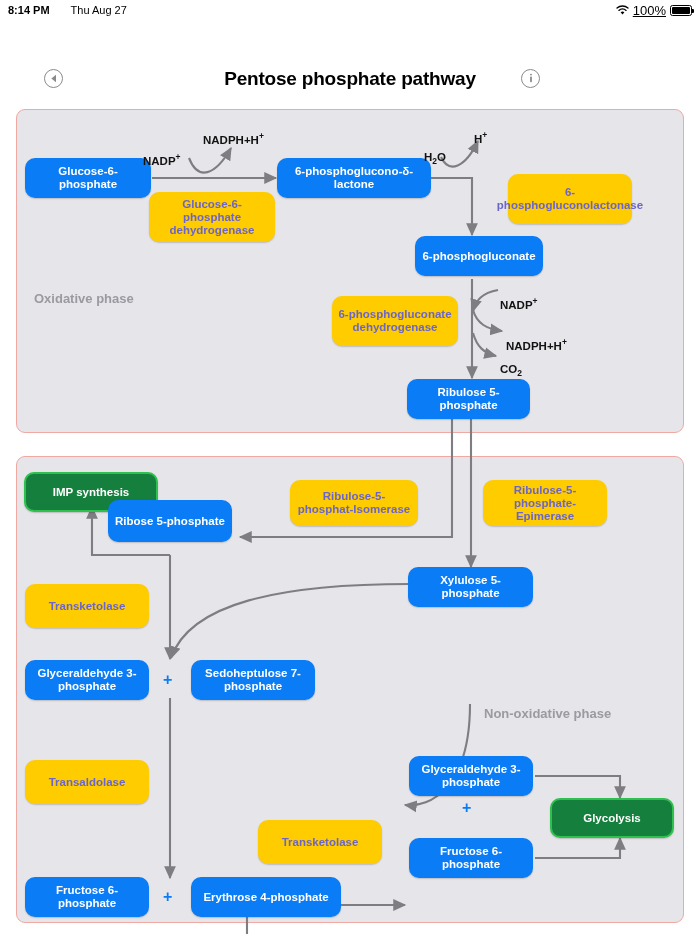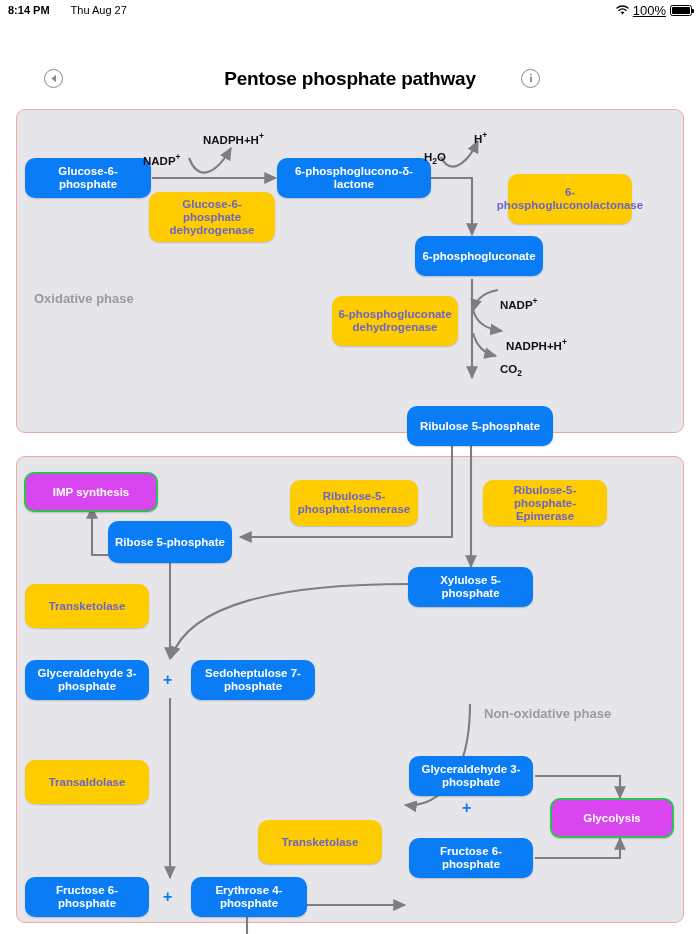--- a/index.html
+++ b/index.html
@@ -70,21 +70,21 @@
     border-radius:10px;
     display:flex;align-items:center;justify-content:center;
     text-align:center;
     font-size:11.5px;font-weight:700;
     line-height:13px;
     padding:18px 6px;
     box-shadow:0 1px 1.5px rgba(0,0,0,.18);
   }
   .node.metab{background:#0a7cf5;color:#ffffff;}
   .node.enz{background:#fc0;color:#6b65c8;}
-  .node.link{background:#d946ef;color:#ffffff;border:2.5px solid #2ec14e;}
+  .node.link{background:#15803d;color:#ffffff;border:2.5px solid #2ec14e;}
 
   .cofac{
     position:absolute;
     font-size:11.5px;font-weight:700;color:#111;
     white-space:nowrap;
     margin-top:12px;
   }
   .cofac sup{font-size:8.5px;vertical-align:super;}
   .cofac sub{font-size:8.5px;vertical-align:sub;}
 
@@ -186,45 +186,45 @@
       <path d="M535,760 L620,760 L620,740"></path>
     </g>
   </svg>
 
   <div class="phase-label" id="lbl-ox">Oxidative phase</div>
   <div class="phase-label" id="lbl-nonox">Non-oxidative phase</div>
 
   <div class="node metab" style="left:25px;top:60px;width:126px;height:40px;">Glucose-6-phosphate</div>
   <div class="node metab" style="left:277px;top:60px;width:154px;height:40px;">6-phosphoglucono-δ-lactone</div>
   <div class="node metab" style="left:415px;top:138px;width:128px;height:40px;">6-phosphogluconate</div>
-  <div class="node metab" style="left:407px;top:281px;width:146px;height:40px;margin-top:27px;">Ribulose 5-phosphate</div>
+  <div class="node metab" style="left:407px;top:281px;width:123px;height:40px;">Ribulose 5-phosphate</div>
 
   <div class="node enz" style="left:149px;top:94px;width:126px;height:50px;">Glucose-6-phosphate dehydrogenase</div>
   <div class="node enz" style="left:508px;top:76px;width:124px;height:50px;">6-phosphogluconolactonase</div>
   <div class="node enz" style="left:332px;top:198px;width:126px;height:50px;">6-phosphogluconate dehydrogenase</div>
 
   <div class="cofac" style="left:143px;top:42px;">NADP<sup>+</sup></div>
   <div class="cofac" style="left:203px;top:21px;">NADPH+H<sup>+</sup></div>
   <div class="cofac" style="left:424px;top:41px;">H<sub>2</sub>O</div>
   <div class="cofac" style="left:474px;top:20px;">H<sup>+</sup></div>
   <div class="cofac" style="left:500px;top:186px;">NADP<sup>+</sup></div>
   <div class="cofac" style="left:506px;top:227px;">NADPH+H<sup>+</sup></div>
   <div class="cofac" style="left:500px;top:253px;">CO<sub>2</sub></div>
 
   <div class="node link" style="left:24px;top:374px;width:134px;height:35px;">IMP synthesis</div>
   <div class="node link" style="left:550px;top:700px;width:124px;height:28px;">Glycolysis</div>
 
-  <div class="node metab" style="left:108px;top:423px;width:124px;height:42px;">Ribose 5-phosphate</div>
+  <div class="node metab" style="left:108px;top:402px;width:124px;height:42px;">Ribose 5-phosphate</div>
   <div class="node metab" style="left:408px;top:469px;width:125px;height:40px;">Xylulose 5-phosphate</div>
   <div class="node metab" style="left:25px;top:562px;width:124px;height:40px;">Glyceraldehyde 3-phosphate</div>
   <div class="node metab" style="left:191px;top:562px;width:124px;height:40px;">Sedoheptulose 7-phosphate</div>
   <div class="node metab" style="left:409px;top:658px;width:124px;height:40px;">Glyceraldehyde 3-phosphate</div>
   <div class="node metab" style="left:409px;top:740px;width:124px;height:40px;">Fructose 6-phosphate</div>
   <div class="node metab" style="left:25px;top:779px;width:124px;height:40px;">Fructose 6-phosphate</div>
-  <div class="node metab" style="left:191px;top:779px;width:116px;height:40px;">Erythrose 4-phosphate</div>
+  <div class="node metab" style="left:191px;top:779px;width:150px;height:40px;">Erythrose 4-phosphate</div>
 
   <div class="node enz" style="left:290px;top:382px;width:128px;height:46px;">Ribulose-5-phosphat-Isomerase</div>
   <div class="node enz" style="left:483px;top:382px;width:124px;height:46px;">Ribulose-5-phosphate-Epimerase</div>
   <div class="node enz" style="left:25px;top:486px;width:124px;height:44px;">Transketolase</div>
   <div class="node enz" style="left:25px;top:662px;width:124px;height:44px;">Transaldolase</div>
   <div class="node enz" style="left:258px;top:722px;width:124px;height:44px;">Transketolase</div>
 
   <div class="plus" style="left:163px;top:574px;">+</div>
   <div class="plus" style="left:462px;top:702px;">+</div>
   <div class="plus" style="left:163px;top:791px;">+</div>

